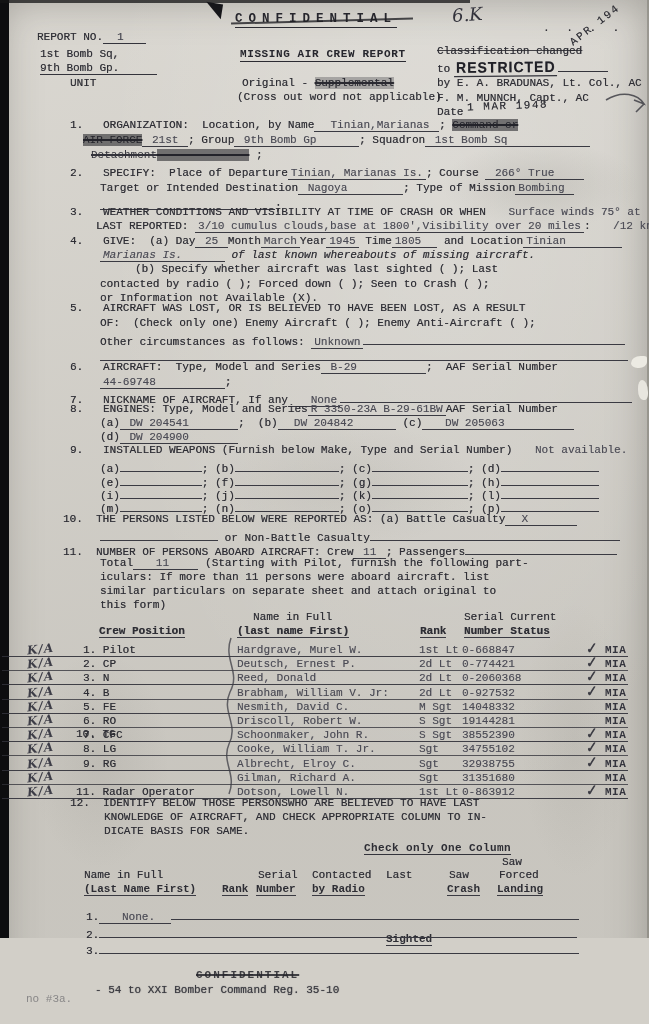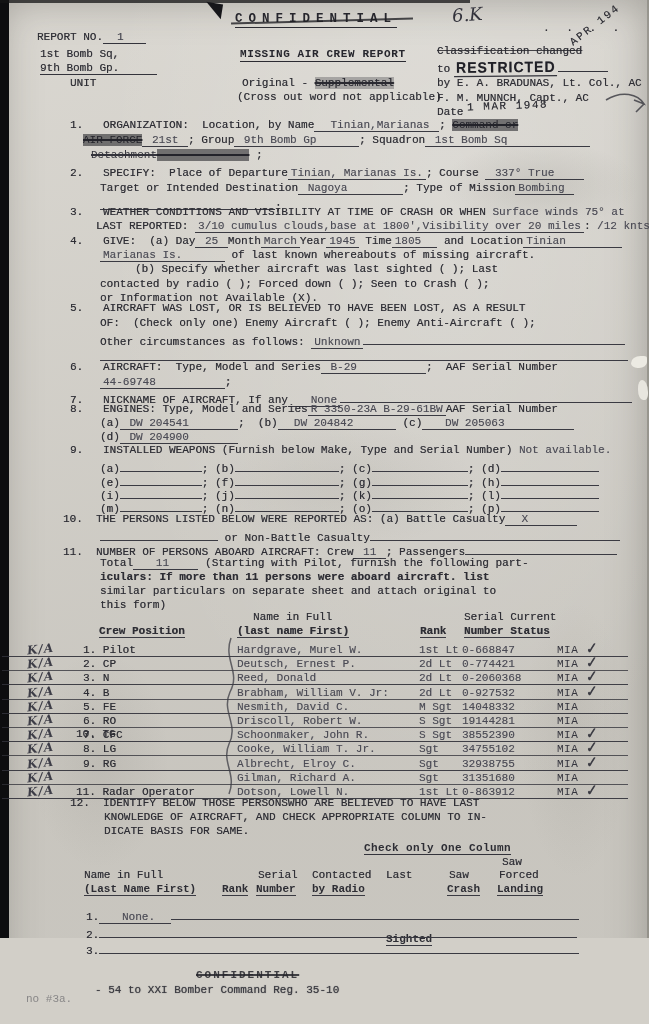--- a/index.html
+++ b/index.html
@@ -20,21 +20,21 @@
   .tear-b{position:absolute;left:638px;top:380px;width:10px;height:20px;background:#e8e6df;border-radius:40% 60% 30% 50%;}
   .stain{position:absolute;border-radius:50%;pointer-events:none;}
   .st1{left:440px;top:140px;width:200px;height:90px;background:radial-gradient(ellipse,rgba(110,108,100,.16),transparent 70%);}
   .st2{left:200px;top:420px;width:280px;height:130px;background:radial-gradient(ellipse,rgba(110,108,100,.10),transparent 70%);}
   .st3{left:30px;top:650px;width:140px;height:220px;background:radial-gradient(ellipse,rgba(110,108,100,.12),transparent 70%);}
   .st4{left:520px;top:600px;width:110px;height:280px;background:radial-gradient(ellipse,rgba(110,108,100,.10),transparent 70%);}
 
   
   .line{position:absolute;white-space:pre;font:11px/13px "Liberation Mono",monospace;color:#2e2e35;z-index:6;}
   .c-t{color:#2d2d34;text-shadow:.3px 0 0 rgba(45,45,52,.55);}
-  .c-f{color:#4b4b55;text-shadow:.3px 0 0 rgba(75,75,85,.4);}
+  .c-f{color:#4b4b55;text-shadow:.3px 0 0 rgba(75,75,85,.4);margin-left:16px;}
   .c-sm{color:#3b3b41;text-shadow:0 0 1px rgba(59,59,65,.8);}
   .c-ff{color:rgba(72,72,80,.55);}
   .c-u{color:#4b4b55;text-shadow:.3px 0 0 rgba(75,75,85,.4);border-bottom:1.5px solid #3a3a42;padding:0 3px;}
   .c-ul{color:#2d2d34;font-weight:bold;border-bottom:1.5px solid #3a3a42;}
   .c-ulb{color:#2d2d34;font-weight:bold;border-bottom:1.6px solid #33333b;letter-spacing:.4px;}
   .c-x{color:#33333b;text-decoration:line-through;text-decoration-thickness:1.8px;}
   .c-d{background:rgba(28,28,33,.55);color:#23232a;text-decoration:line-through;text-decoration-thickness:1.5px;}
   .c-bl{display:inline-block;border-bottom:1.5px solid #3a3a42;height:12px;vertical-align:baseline;}
   .c-g{color:rgba(38,38,44,.85);font-weight:bold;letter-spacing:2px;text-decoration:line-through;text-decoration-thickness:2px;}
 
@@ -64,21 +64,21 @@
   .rl{display:inline-block;width:50px;border-bottom:1.5px solid #33333b;height:11px;}
   .datestamp{position:absolute;left:30px;top:55px;font:bold 12px "Liberation Sans",sans-serif;
     letter-spacing:1.5px;color:#26262d;transform:rotate(-2deg);white-space:nowrap;}
   .cornerstamp{position:absolute;left:128px;top:-26px;font:bold 13px "Liberation Sans",sans-serif;
     letter-spacing:2px;color:rgba(105,103,115,.38);transform:rotate(-38deg);white-space:nowrap;}
 
   
   .cr{position:absolute;white-space:pre;font:11px "Liberation Mono",monospace;z-index:6;}
   .cr-name,.cr-rank,.cr-ser{color:#4b4b55;text-shadow:.3px 0 0 rgba(75,75,85,.4);}
   .cr-pos{color:#2d2d34;text-shadow:.3px 0 0 rgba(45,45,52,.55);}
-  .cr-mia{color:#35353e;font-weight:normal;letter-spacing:.5px;}
+  .cr-mia{color:#35353e;font-weight:bold;letter-spacing:.5px;margin-left:48px;}
   .cr-ka{font:italic bold 12px "DejaVu Serif",serif;color:#3d3d47;transform:rotate(-6deg);letter-spacing:1px;}
   .cr-chk{font:bold 14px "DejaVu Serif",serif;color:#3b3b43;transform:rotate(-10deg) skewX(-8deg);}
   .rline{position:absolute;left:2px;width:626px;height:0;border-bottom:1.6px solid rgba(48,48,56,.9);z-index:5;}
 
   svg.mark{position:absolute;z-index:7;}
 
   
   .foot-black{position:absolute;left:0;top:938px;width:649px;height:86px;background:#0a0a0b;z-index:2;}
   .foot-paper{position:absolute;left:0;top:938px;width:649px;height:86px;background:#d2cfc8;z-index:3;
     clip-path:polygon(0 0,649 0,649 44px,618px 34px,583px 27px,552px 31px,468px 35px,430px 41px,401px 53px,387px 68px,328px 62px,298px 60px,230px 49px,148px 55px,106px 47px,88px 29px,40px 21px,0 26px);}
@@ -128,27 +128,27 @@
   </div>
 
   <svg class="mark" style="left:604px;top:88px" width="44" height="34" viewBox="0 0 44 34">
     <path d="M2,12 C18,2 34,6 40,16 L30,12 M40,16 L32,24" fill="none" stroke="rgba(55,55,63,.8)" stroke-width="1.6"></path>
   </svg>
 
   <div id="form-lines">
       <div class="line" style="left: 70px; top: 119px;"><span class="c-t">1.   ORGANIZATION:  Location, by Name</span><span class="c-u">  Tinian,Marianas </span><span class="c-t">; </span><span class="c-d">Command or</span></div>
       <div class="line" style="left: 83px; top: 134px;"><span class="c-d">AIR FORCE</span><span class="c-u"> 21st </span><span class="c-t">; Group</span><span class="c-u"> 9th Bomb Gp      </span><span class="c-t">; Squadron</span><span class="c-u"> 1st Bomb Sq            </span></div>
       <div class="line" style="left: 91px; top: 149px;"><span class="c-x">Detachment</span><span class="c-d">              </span><span class="c-t"> ;</span></div>
-      <div class="line" style="left: 70px; top: 167px;"><span class="c-t">2.   SPECIFY:  Place of Departure</span><span class="c-u">Tinian, Marianas Is.</span><span class="c-t">; Course </span><span class="c-u"> 337° True    </span></div>
+      <div class="line" style="left: 70px; top: 167px;"><span class="c-t">2.   SPECIFY:  Place of Departure</span><span class="c-u">Tinian, Marianas Is.</span><span class="c-t">; Course </span><span class="c-u"> 266° True    </span></div>
       <div class="line" style="left: 100px; top: 182px;"><span class="c-t">Target or Intended Destination</span><span class="c-u"> Nagoya        </span><span class="c-t">; Type of Mission</span><span class="c-u">Bombing </span></div>
       <div class="line" style="left: 100px; top: 197px;"><span class="c-bl" style="width: 175px;"></span><span class="c-t">;</span></div>
       <div class="line" style="left: 70px; top: 206px;"><span class="c-t">3.   WEATHER CONDITIONS AND VISIBILITY AT TIME OF CRASH OR WHEN </span><span class="c-f">Surface winds 75° at</span></div>
       <div class="line" style="left: 96px; top: 220px;"><span class="c-t">LAST REPORTED: </span><span class="c-u">3/10 cumulus clouds,base at 1800',Visibility over 20 miles</span><span class="c-t">:</span><span class="c-f"> /12 knts</span></div>
       <div class="line" style="left: 70px; top: 235px;"><span class="c-t">4.   GIVE:  (a) Day</span><span class="c-u"> 25 </span><span class="c-t">Month</span><span class="c-u">March</span><span class="c-t">Year</span><span class="c-u">1945</span><span class="c-t"> Time</span><span class="c-u">1805  </span><span class="c-t"> and Location</span><span class="c-u">Tinian        </span></div>
-      <div class="line" style="left: 100px; top: 249px;"><span class="c-u">Marianas Is.      </span><span class="c-t"> of last known whereabouts of missing aircraft.</span></div>
+      <div class="line" style="left: 100px; top: 249px; font-style: italic;"><span class="c-u">Marianas Is.      </span><span class="c-t"> of last known whereabouts of missing aircraft.</span></div>
       <div class="line" style="left: 135px; top: 263px;"><span class="c-t">(b) Specify whether aircraft was last sighted ( ); Last</span></div>
       <div class="line" style="left: 100px; top: 278px;"><span class="c-t">contacted by radio ( ); Forced down ( ); Seen to Crash ( );</span></div>
       <div class="line" style="left: 100px; top: 292px;"><span class="c-t">or Information not Available (X).</span></div>
       <div class="line" style="left: 70px; top: 302px;"><span class="c-t">5.   AIRCRAFT WAS LOST, OR IS BELIEVED TO HAVE BEEN LOST, AS A RESULT</span></div>
       <div class="line" style="left: 100px; top: 317px;"><span class="c-t">OF:  (Check only one) Enemy Aircraft ( ); Enemy Anti-Aircraft ( );</span></div>
       <div class="line" style="left: 100px; top: 332px;"><span class="c-t">Other circumstances as follows: </span><span class="c-u">Unknown</span><span class="c-bl" style="width: 262px;"></span></div>
       <div class="line" style="left: 100px; top: 348px;"><span class="c-bl" style="width: 528px;"></span></div>
       <div class="line" style="left: 70px; top: 361px; text-align: center;"><span class="c-t">6.   AIRCRAFT:  Type, Model and Series</span><span class="c-u"> B-29          </span><span class="c-t">;  AAF Serial Number</span></div>
       <div class="line" style="left: 100px; top: 376px;"><span class="c-u">44-69748          </span><span class="c-t">;</span></div>
       <div class="line" style="left: 70px; top: 390px;"><span class="c-t">7.   NICKNAME OF AIRCRAFT, If any</span><span class="c-u">   None</span><span class="c-bl" style="width: 292px;"></span></div>
@@ -157,21 +157,21 @@
       <div class="line" style="left: 100px; top: 431px;"><span class="c-t">(d)</span><span class="c-u"> DW 204900       </span></div>
       <div class="line" style="left: 70px; top: 444px;"><span class="c-t">9.   INSTALLED WEAPONS (Furnish below Make, Type and Serial Number) </span><span class="c-f">Not available.</span></div>
       <div class="line" style="left: 100px; top: 459px;"><span class="c-t">(a)</span><span class="c-bl" style="width: 82px;"></span><span class="c-t">; (b)</span><span class="c-bl" style="width: 104px;"></span><span class="c-t">; (c)</span><span class="c-bl" style="width: 96px;"></span><span class="c-t">; (d)</span><span class="c-bl" style="width: 98px;"></span></div>
       <div class="line" style="left: 100px; top: 473px;"><span class="c-t">(e)</span><span class="c-bl" style="width: 82px;"></span><span class="c-t">; (f)</span><span class="c-bl" style="width: 104px;"></span><span class="c-t">; (g)</span><span class="c-bl" style="width: 96px;"></span><span class="c-t">; (h)</span><span class="c-bl" style="width: 98px;"></span></div>
       <div class="line" style="left: 100px; top: 486px;"><span class="c-t">(i)</span><span class="c-bl" style="width: 82px;"></span><span class="c-t">; (j)</span><span class="c-bl" style="width: 104px;"></span><span class="c-t">; (k)</span><span class="c-bl" style="width: 96px;"></span><span class="c-t">; (l)</span><span class="c-bl" style="width: 98px;"></span></div>
       <div class="line" style="left: 100px; top: 499px;"><span class="c-t">(m)</span><span class="c-bl" style="width: 82px;"></span><span class="c-t">; (n)</span><span class="c-bl" style="width: 104px;"></span><span class="c-t">; (o)</span><span class="c-bl" style="width: 96px;"></span><span class="c-t">; (p)</span><span class="c-bl" style="width: 98px;"></span></div>
       <div class="line" style="left: 63px; top: 513px;"><span class="c-t">10.  THE PERSONS LISTED BELOW WERE REPORTED AS: (a) Battle Casualty</span><span class="c-u">  X       </span></div>
       <div class="line" style="left: 100px; top: 528px;"><span class="c-bl" style="width: 118px;"></span><span class="c-t"> or Non-Battle Casualty</span><span class="c-bl" style="width: 250px;"></span></div>
       <div class="line" style="left: 63px; top: 542px;"><span class="c-t">11.  NUMBER OF PERSONS ABOARD AIRCRAFT: Crew</span><span class="c-u"> 11 </span><span class="c-t">; Passengers</span><span class="c-bl" style="width: 152px;"></span></div>
       <div class="line" style="left: 100px; top: 557px;"><span class="c-t">Total</span><span class="c-u">   11    </span><span class="c-t"> (Starting with Pilot, furnish the following part-</span></div>
-      <div class="line" style="left: 100px; top: 571px; font-weight: bold;"><span class="c-t">iculars: If more than 11 persons were aboard aircraft. list</span></div>
+      <div class="line" style="left: 100px; top: 571px;"><span class="c-t">iculars: If more than 11 persons were aboard aircraft. list</span></div>
       <div class="line" style="left: 100px; top: 585px;"><span class="c-t">similar particulars on separate sheet and attach original to</span></div>
       <div class="line" style="left: 100px; top: 599px;"><span class="c-t">this form)</span></div>
       <div class="line" style="left: 70px; top: 797px;"><span class="c-t">12.  IDENTIFY BELOW THOSE PERSONSWHO ARE BELIEVED TO HAVE LAST</span></div>
       <div class="line" style="left: 104px; top: 811px;"><span class="c-t">KNOWLEDGE OF AIRCRAFT, AND CHECK APPROPRIATE COLUMN TO IN-</span></div>
       <div class="line" style="left: 104px; top: 825px;"><span class="c-t">DICATE BASIS FOR SAME.</span></div>
       <div class="line" style="left: 364px; top: 842px;"><span class="c-ulb">Check only One Column</span></div>
       <div class="line" style="left: 502px; top: 856px;"><span class="c-t">Saw</span></div>
       <div class="line" style="left: 84px; top: 869px;"><span class="c-t">Name in Full</span></div>
       <div class="line" style="left: 258px; top: 869px;"><span class="c-t">Serial</span></div>
       <div class="line" style="left: 312px; top: 869px; text-align: right;"><span class="c-t">Contacted</span></div>

